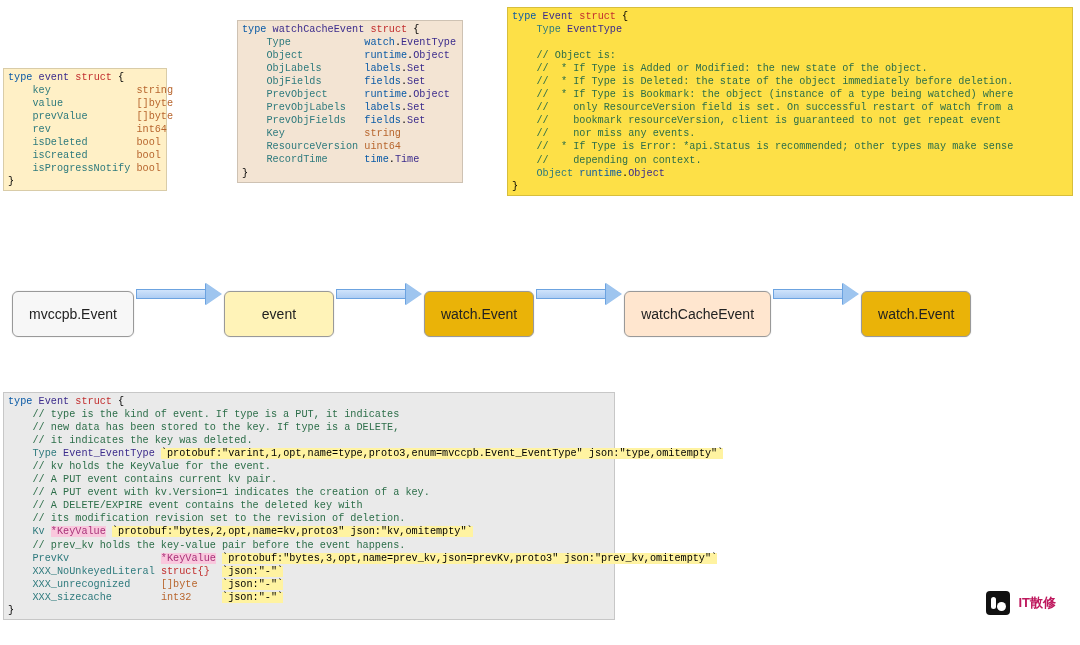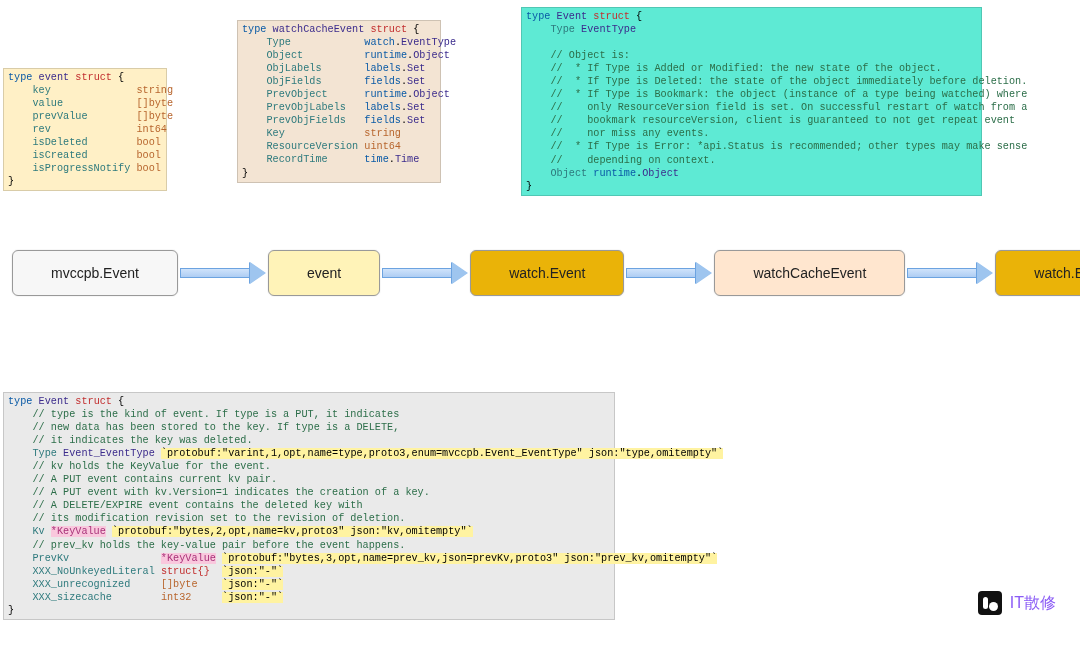--- a/index.html
+++ b/index.html
@@ -21,41 +21,42 @@
     font-size: 10.2px;
   }
   .kw-blue { color: #0a5aa6; }
   .kw-red { color: #c22e2e; }
   .kw-purple { color: #3b2b8c; }
   .kw-teal { color: #2e7a7d; }
   .kw-darkgreen { color: #2c6e49; }
   .kw-orange { color: #b8662e; }
   .kw-magenta { color: #a83279; }
   #box-event { background: #fff0c6; top: 68px; left: 3px; width: 164px; }
-  #box-wce   { background: #f3e4d3; top: 20px; left: 237px; width: 204px; }
-  #box-watch { background: #5eead4; top: 7px;  left: 521px; width: 461px; }
+  #box-wce   { background: #f3e4d3; top: 20px; left: 237px; width: 226px; }
+  #box-watch { background: #fde047; top: 7px;  left: 507px; width: 566px; }
   #box-bottom{ background: #eaeaea; top: 392px; left: 3px;  width: 612px; }
   .hl-yellow { background: #fff3a1; }
   .hl-pink   { background: #f9c8dd; }
 
   .flow-row {
     position: absolute;
     top: 250px; left: 12px;
     display: flex; align-items: center;
   }
   .flow-node {
     border: 1px solid #999;
     border-radius: 6px;
-    padding: 14px 38px;
+    padding: 14px 16px;
     font-family: Arial, sans-serif;
     font-size: 14px;
     color: #222;
     min-width: 110px;
     text-align: center;
     box-shadow: 0 0 0 1px rgba(0,0,0,0.03);
+    margin-top: 41px;
   }
   .node-white  { background: #f7f7f7; }
   .node-yellow { background: #fff3b8; }
   .node-green  { background: #eab308; }
   .node-peach  { background: #ffe6cf; }
   .arrow {
     width: 86px; height: 22px;
     position: relative;
     display: flex; align-items: center;
     margin: 0 2px;
@@ -73,23 +74,23 @@
     border-left: 16px solid #9ec5ef;
     filter: drop-shadow(-1px 0 0 #6ca3e0);
   }
 
   .watermark {
     position: absolute;
     right: 24px; bottom: 30px;
     display: flex; align-items: center;
     gap: 8px;
     font-family: Arial, sans-serif;
-    font-size: 16px;
-    color: #8b5cf6;
-    font-weight: normal;
+    font-size: 13px;
+    color: #be185d;
+    font-weight: bold;
   }
   .watermark .logo {
     width: 24px; height: 24px;
     border-radius: 4px;
     background: #111;
     position: relative;
   }
   .watermark .logo::before, .watermark .logo::after {
     content: ""; position: absolute; background: #fff;
     border-radius: 6px;

